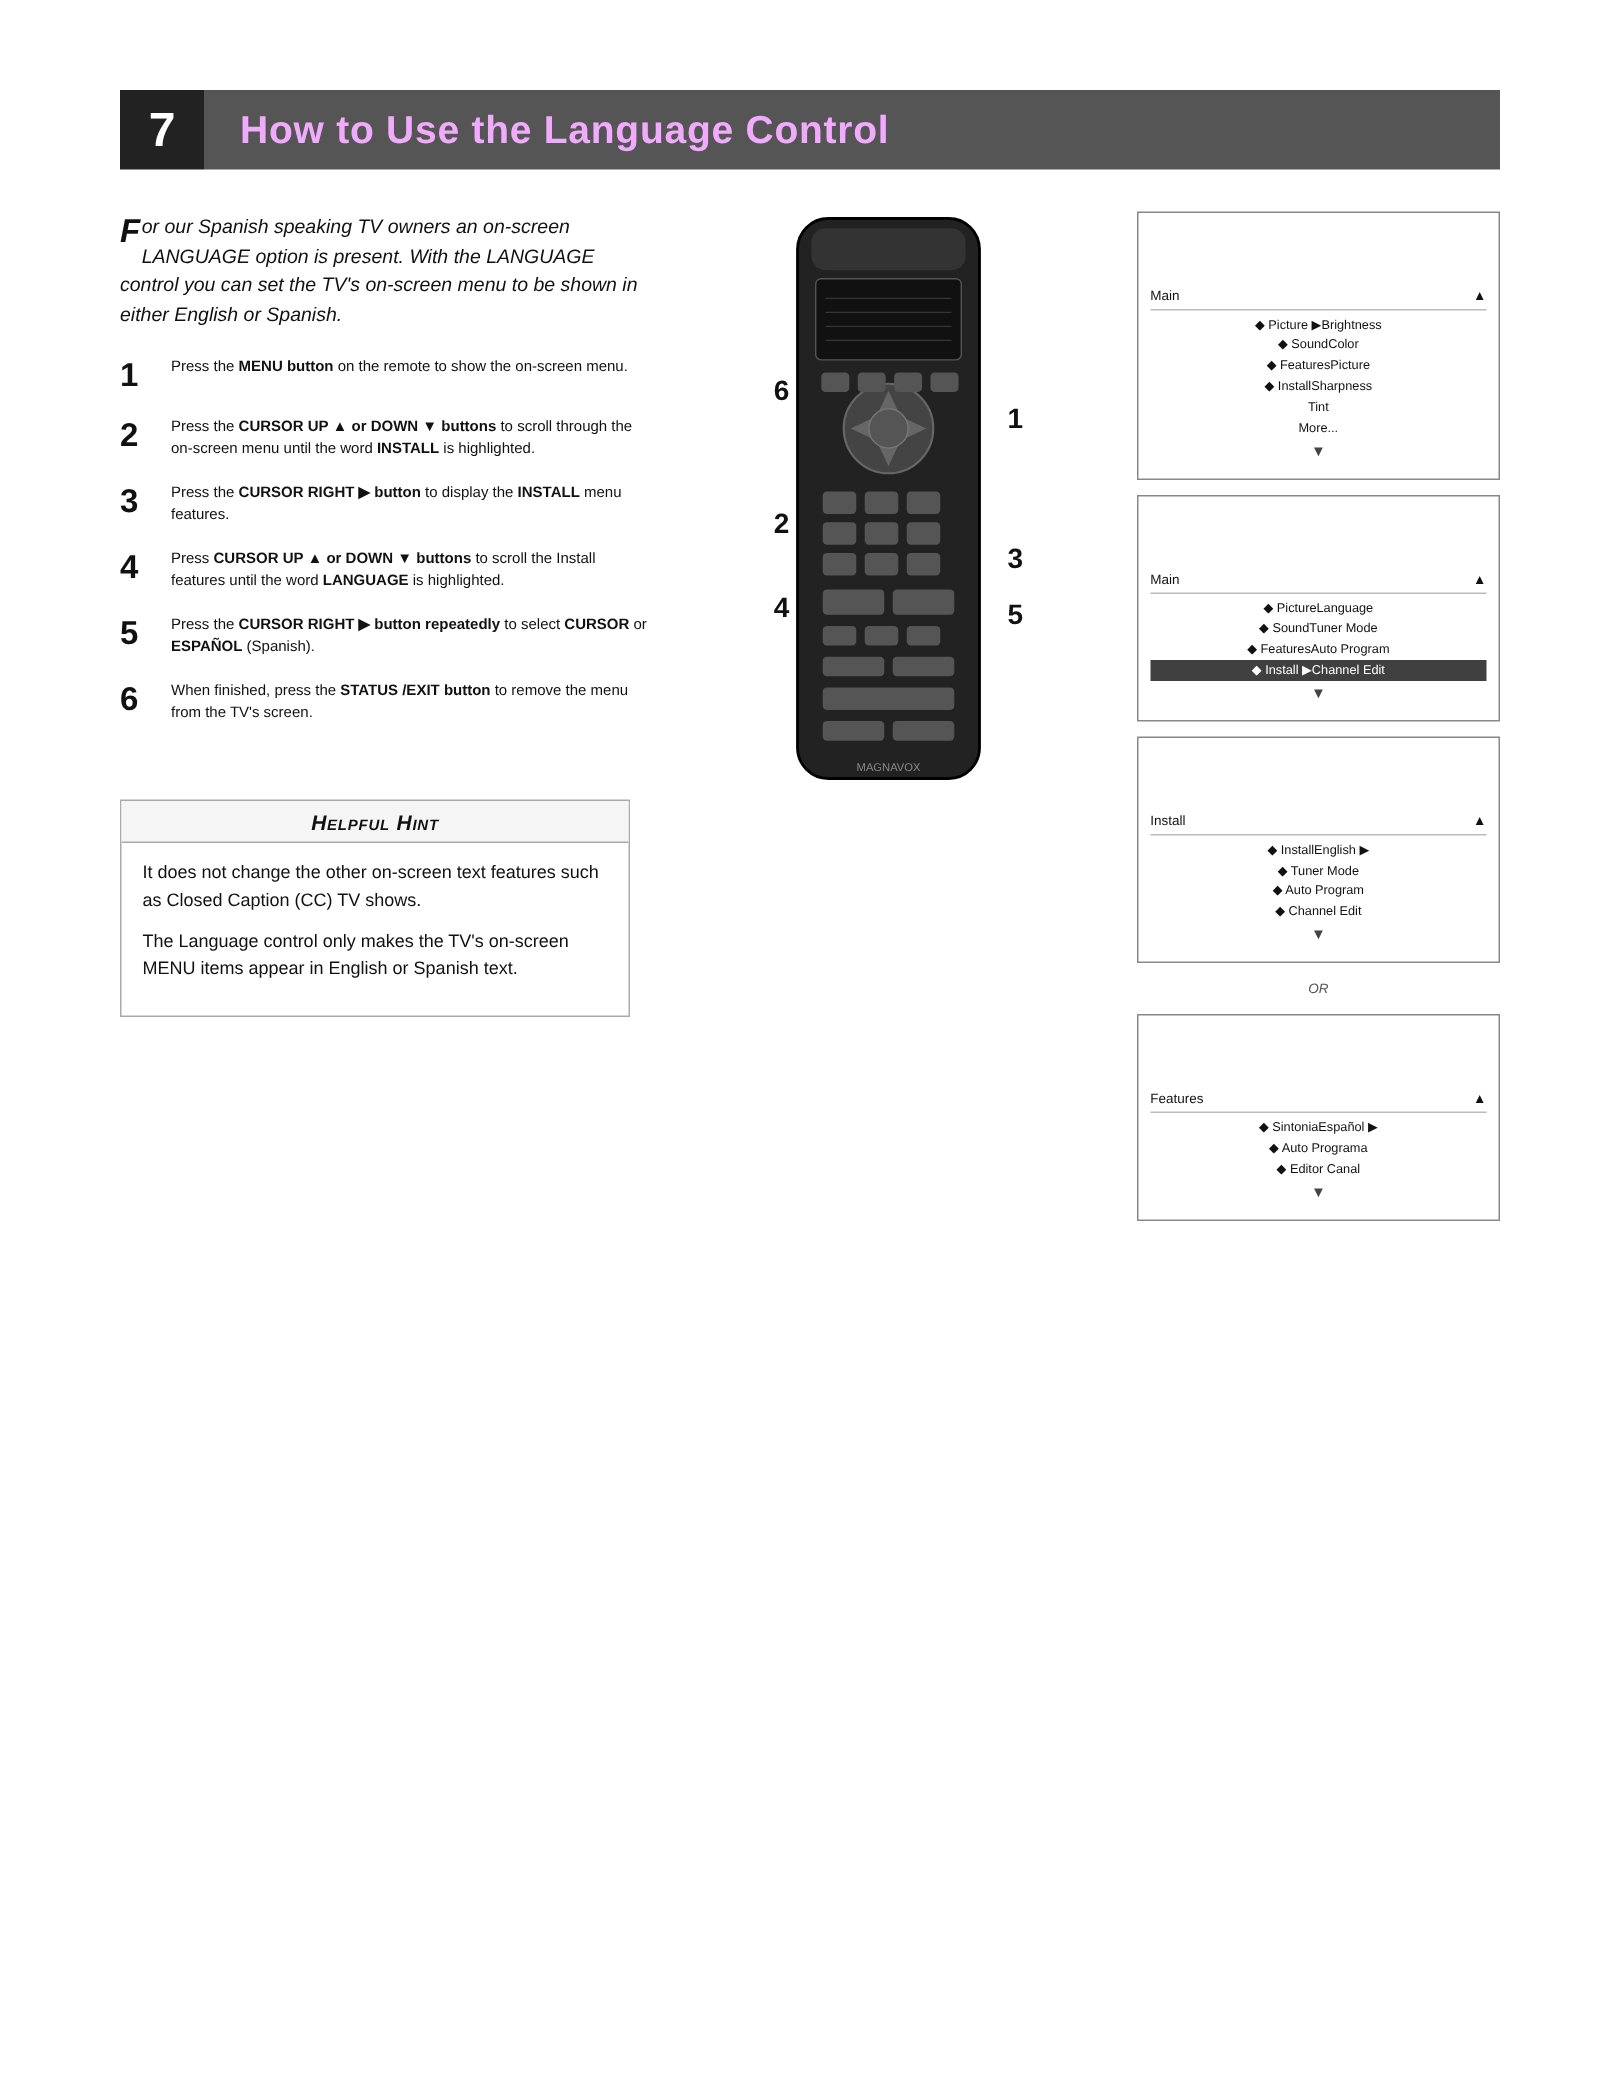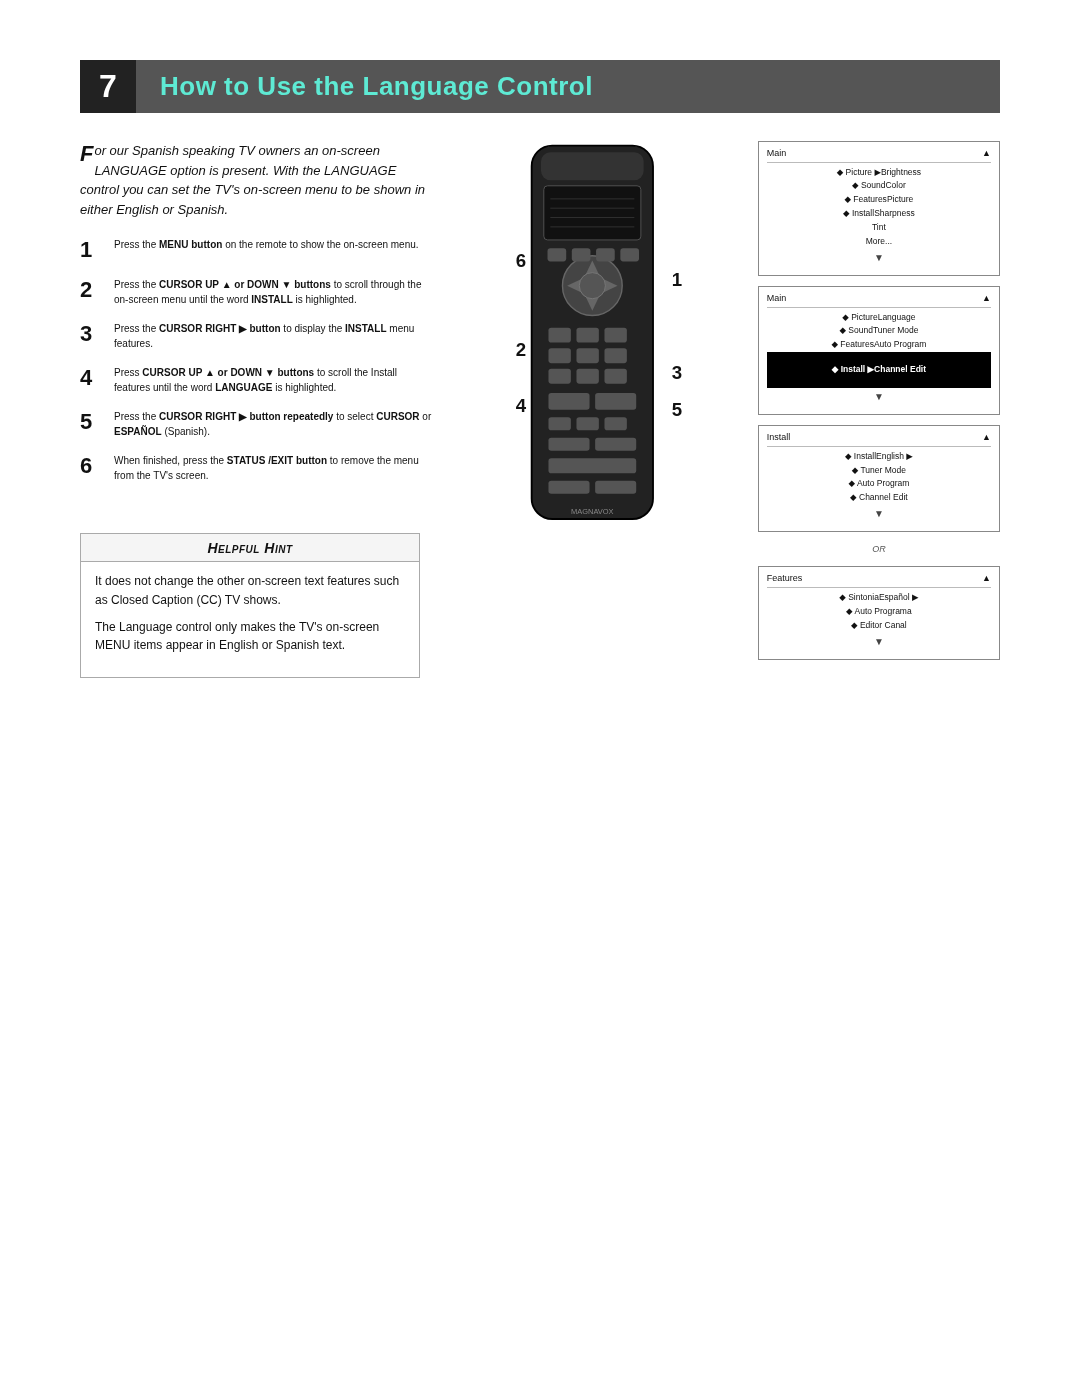--- a/index.html
+++ b/index.html
@@ -28,21 +28,21 @@
       font-size: 32px;
       font-weight: bold;
       padding: 8px 18px;
       display: flex;
       align-items: center;
       justify-content: center;
       min-width: 56px;
     }
     .title-text-bar {
       background: #555;
-      color: #5eead4;
+      color: #f0abfc;
       font-size: 26px;
       font-weight: bold;
       flex: 1;
       display: flex;
       align-items: center;
       padding: 8px 24px;
       letter-spacing: 0.5px;
     }
 
     
@@ -125,32 +125,32 @@
       background: #fff;
       min-width: 160px;
     }
     .screen-box .screen-title-row {
       display: flex;
       justify-content: space-between;
       border-bottom: 1px solid #bbb;
       margin-bottom: 3px;
       padding-bottom: 2px;
       font-size: 9px;
+      margin-top: 44px;
     }
     .screen-box .screen-row {
       display: flex;
       justify-content: center;
       font-size: 8.5px;
       padding: 1px 0;
     }
     .screen-box .screen-row.selected {
-      background: #000000;
+      background: #404040;
       color: #fff;
-      padding: 12px 2px;
-      font-weight: bold;
+      padding: 1px 2px;
     }
     .screen-arrow-row {
       display: flex;
       justify-content: center;
       font-size: 10px;
       margin: 2px 0;
       color: #444;
     }
     .or-label {
       font-size: 9px;

